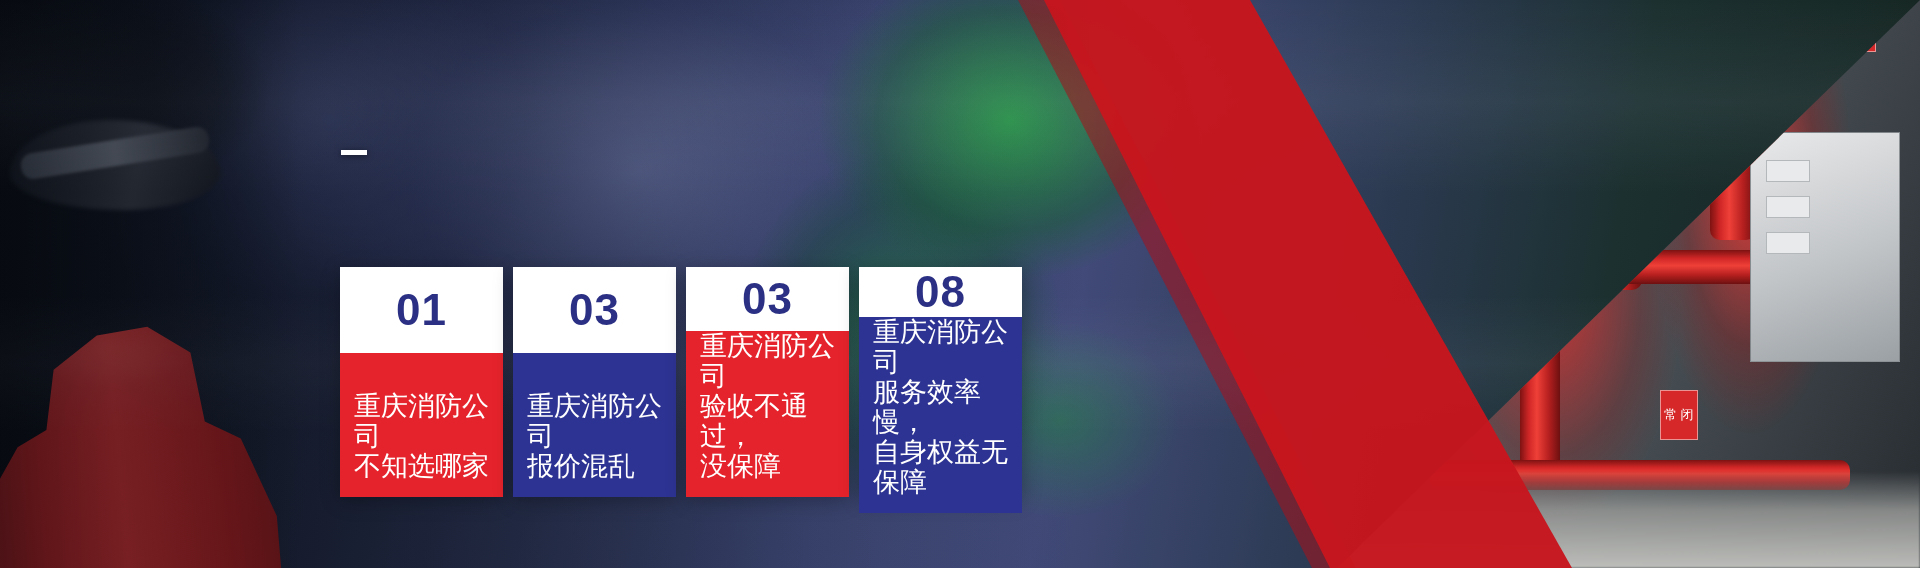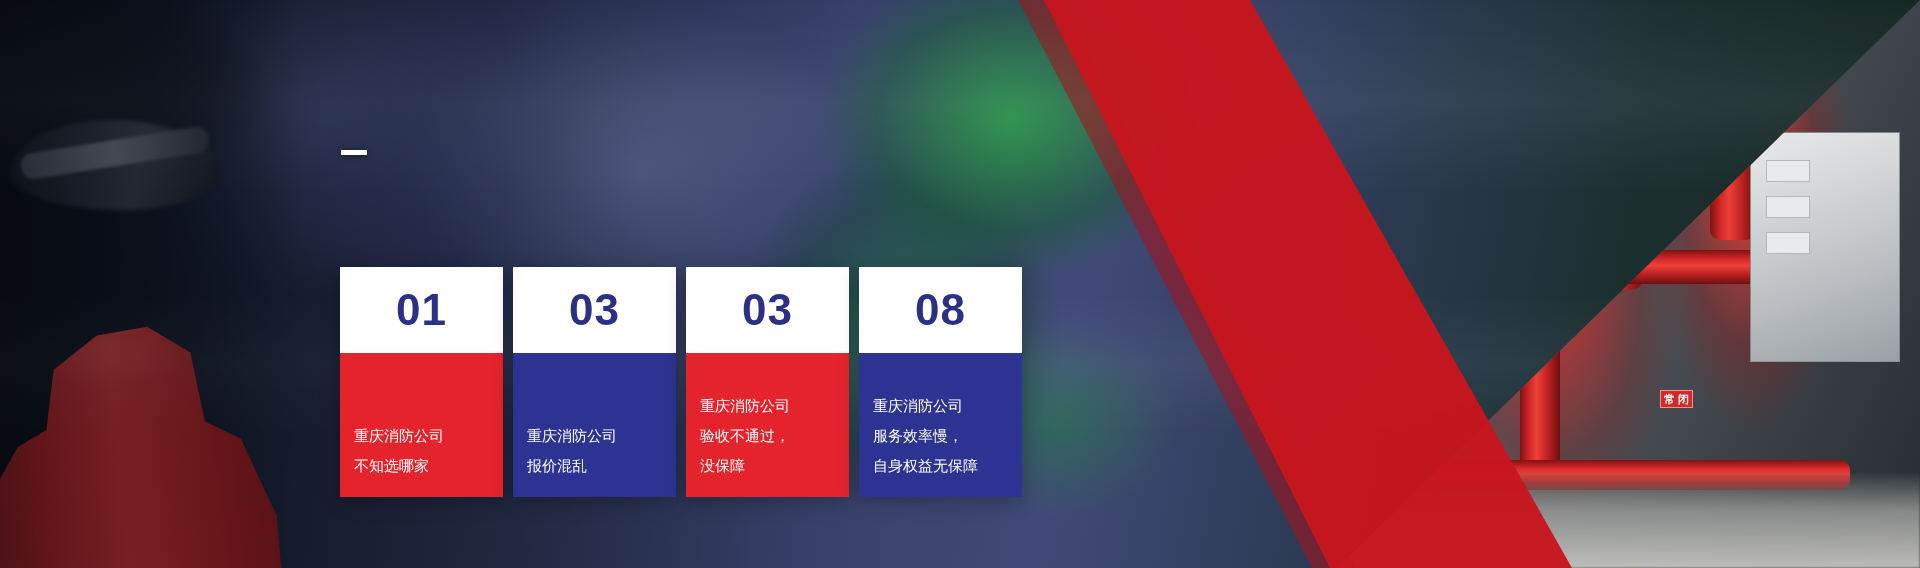--- a/index.html
+++ b/index.html
@@ -74,22 +74,22 @@
   .pipe.h {
     background:linear-gradient(180deg,#7d1212 0%,#cf2626 24%,#ef4038 46%,#b51f1f 74%,#6d1010 100%);
   }
   .panel-box {
     position:absolute; background:linear-gradient(160deg,#e8e9ea,#c2c5c8 55%,#9aa0a4);
     border:1px solid rgba(120,126,130,.8); filter:blur(.3px);
   }
   .panel-slot { position:absolute; background:#e9eaec; border:1px solid #b4b8bb; }
   .sign {
     position:absolute; background:#d62828; color:#fff;
-    font-size:11px; line-height:12px; text-align:center;
-    padding:2px 3px; letter-spacing:0; font-weight:700;
+    font-size:13px; line-height:12px; text-align:center;
+    padding:18px 3px; letter-spacing:0; font-weight:400;
     border:1px solid rgba(255,255,255,.5);
   }
   .wheel {
     position:absolute; border-radius:50%;
     background:radial-gradient(circle at 38% 34%, #f0544a 0%, #d32b2b 42%, #8d1616 75%, #5d0e0e 100%);
     box-shadow:inset 0 0 0 7px rgba(120,18,18,.65);
     filter:blur(.5px);
   }
   .floor {
     position:absolute; left:0; right:0; bottom:0; height:96px;
@@ -136,21 +136,21 @@
 
   .cards { position:absolute; left:340px; top:267px; display:flex; gap:10px; }
   .card { width:163px; height:230px; display:flex; flex-direction:column;
           box-shadow:0 4px 18px rgba(0,0,0,.28); }
   .card-num {
     height:86px; background:#ffffff; display:flex; align-items:center; justify-content:center;
     color:#2b3084; font-size:44px; font-weight:bold; letter-spacing:1px;
   }
   .card-body {
     flex:1; display:flex; align-items:flex-end; justify-content:flex-start;
-    padding:0 0 16px 14px; color:#ffffff; font-size:15px; line-height:30px;
+    padding:0 0 16px 14px; color:#ffffff; font-size:27px; line-height:30px;
     white-space:pre-line; font-weight:400;
   }
   .card-body.red  { background:#e5232c; }
   .card-body.blue { background:#2d3392; }
 </style>
 </head>
 <body>
 
 <div id="stage">
 

